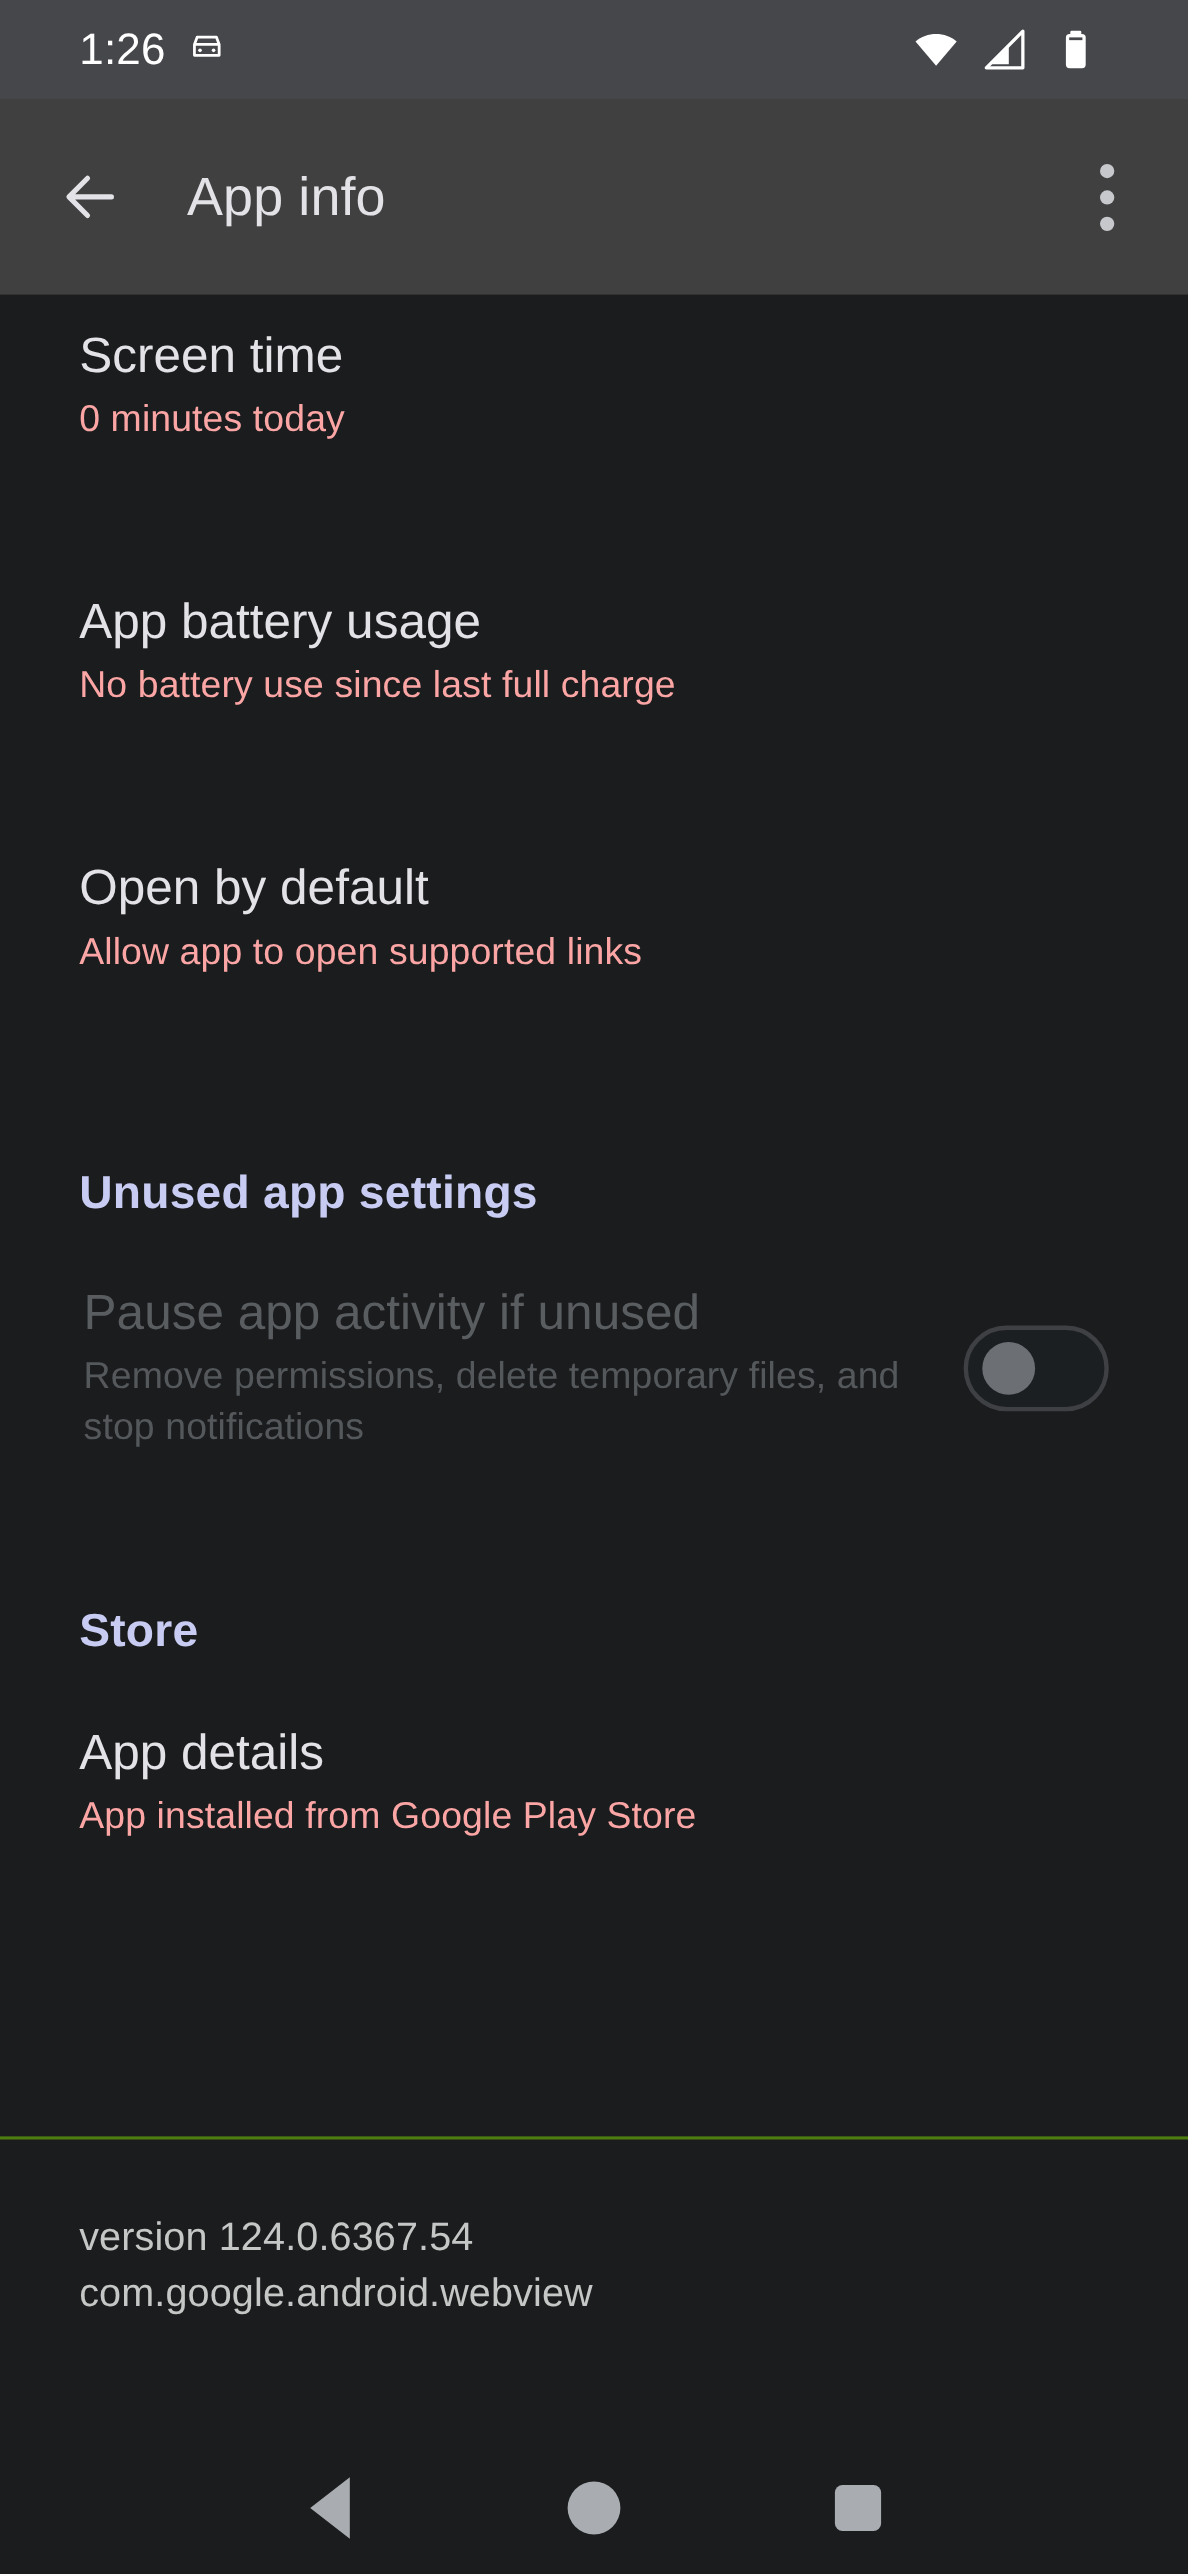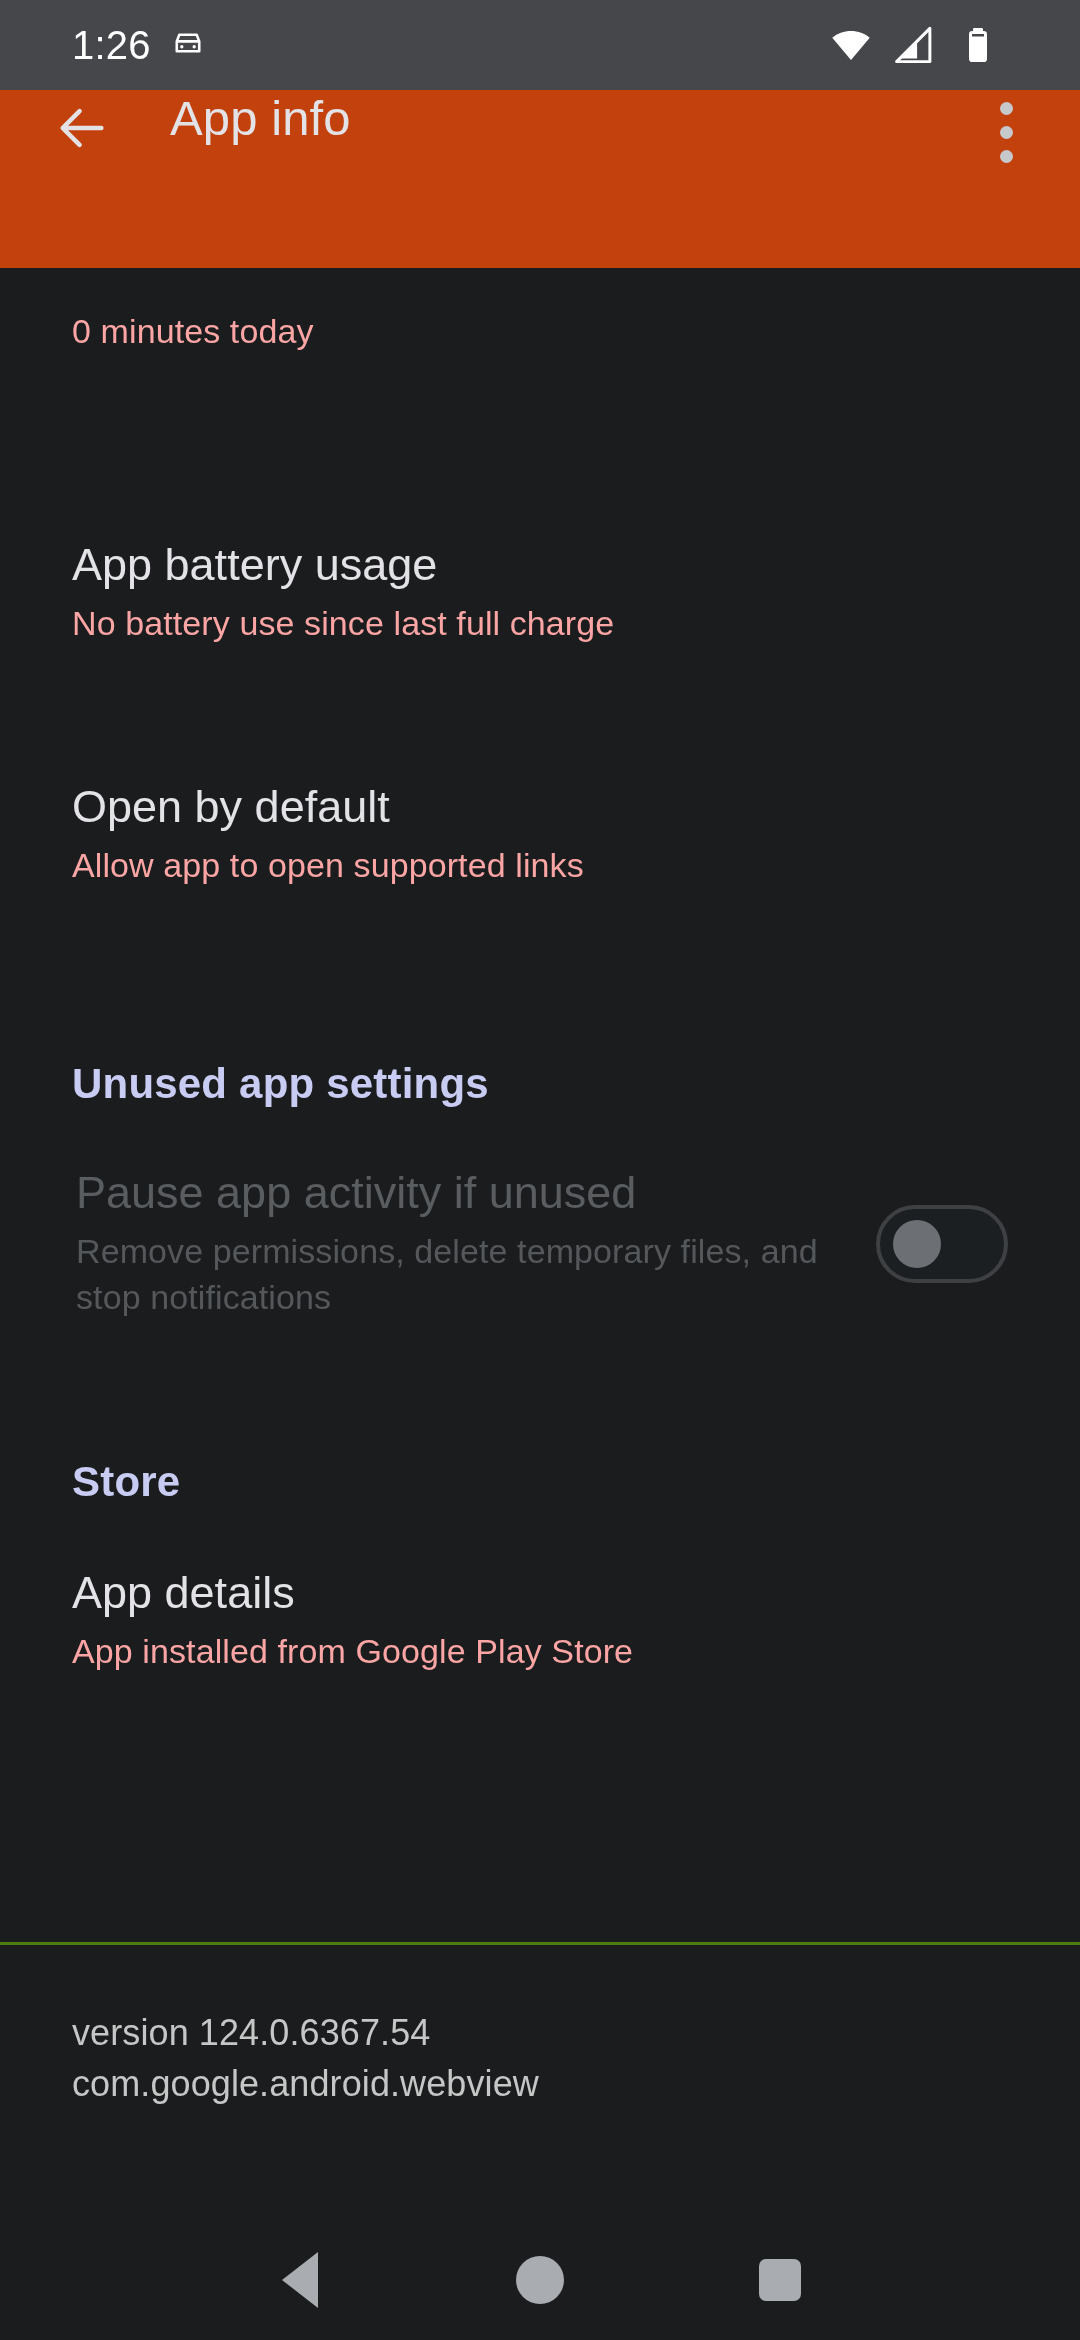--- a/index.html
+++ b/index.html
@@ -19,33 +19,33 @@
   }
 
   
   .status-bar {
     height:90px;
     background:#46474b;
     display:flex; align-items:center;
     padding:0 40px 0 0;
     flex:0 0 auto;
   }
-  .status-left { display:flex; align-items:center; gap:18px; padding-left:72px; }
+  .status-left { display:flex; gap:18px; padding-left:72px; }
   .status-time {
     color:#ffffff; font-size:40px; letter-spacing:0.2px;
     line-height:1;
   }
   .status-right { margin-left:auto; display:flex; align-items:center; gap:22px; padding-right:42px; }
   .ic { display:block; }
 
   
   .app-bar {
     height:178px;
-    background:#c2410c;
-    display:flex; 
+    background:#404040;
+    display:flex; align-items:center;
     padding:0 38px 0 44px;
     flex:0 0 auto;
   }
   .back-btn {
     width:76px; height:76px;
     display:flex; align-items:center; justify-content:center;
     cursor:pointer;
   }
   .app-bar-title {
     color:#e3e2e6;
@@ -230,20 +230,21 @@
       <i></i>
       <i></i>
       <i></i>
     </div>
   </div>
 
   <div class="content">
 
     <div class="pref row-screen-time">
       <div class="pref-text">
+        <div class="pref-title">Screen time</div>
         <div class="pref-sub">0 minutes today</div>
       </div>
     </div>
 
     <div class="pref row-battery">
       <div class="pref-text">
         <div class="pref-title">App battery usage</div>
         <div class="pref-sub">No battery use since last full charge</div>
       </div>
     </div>

